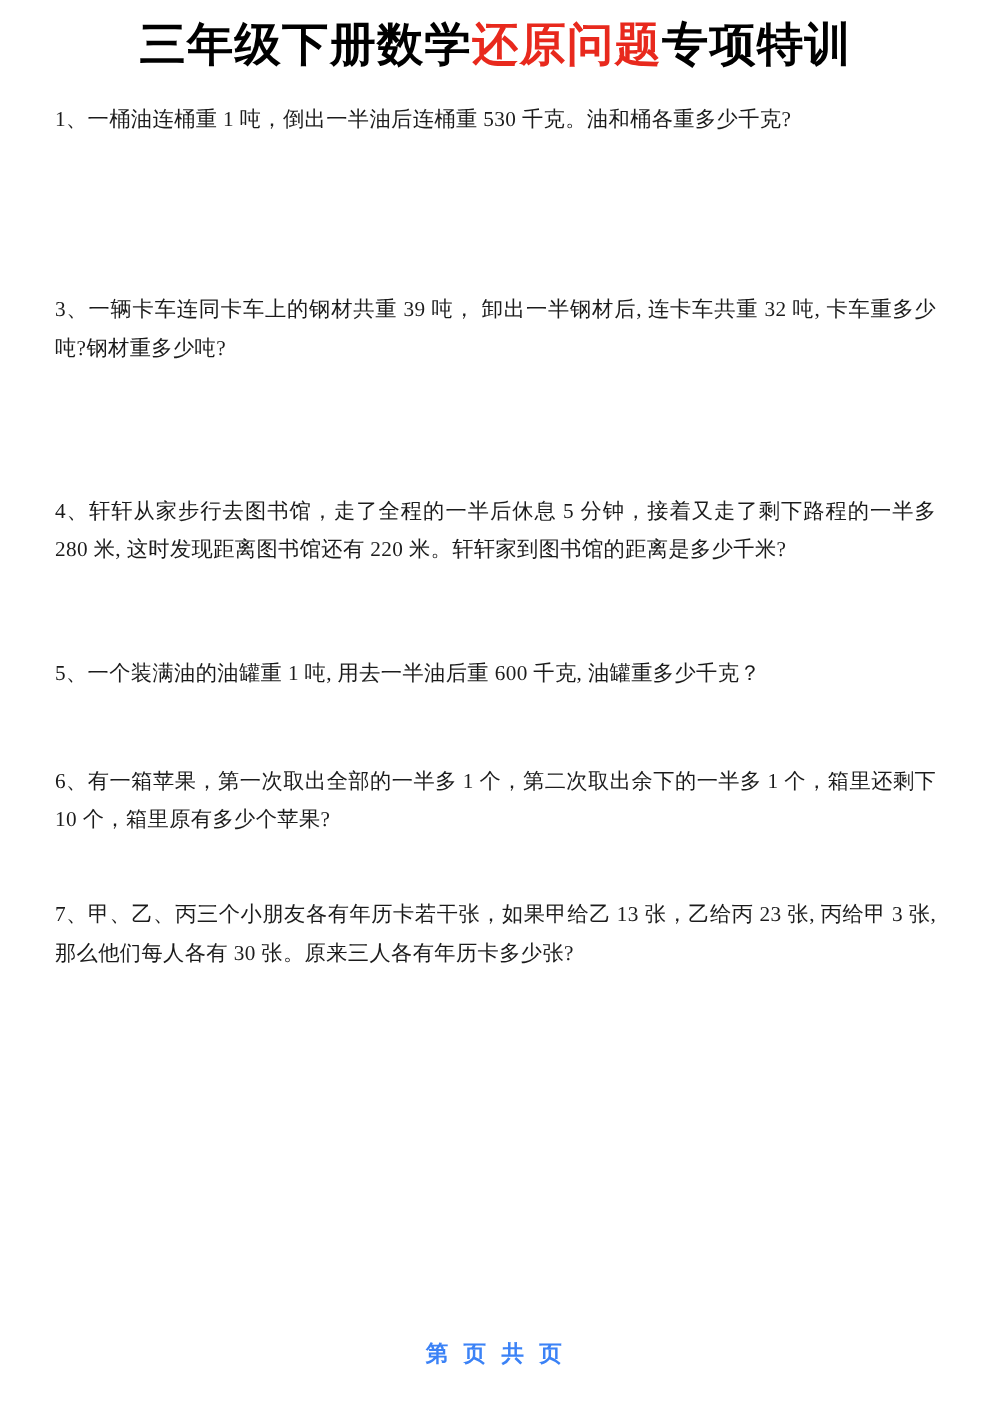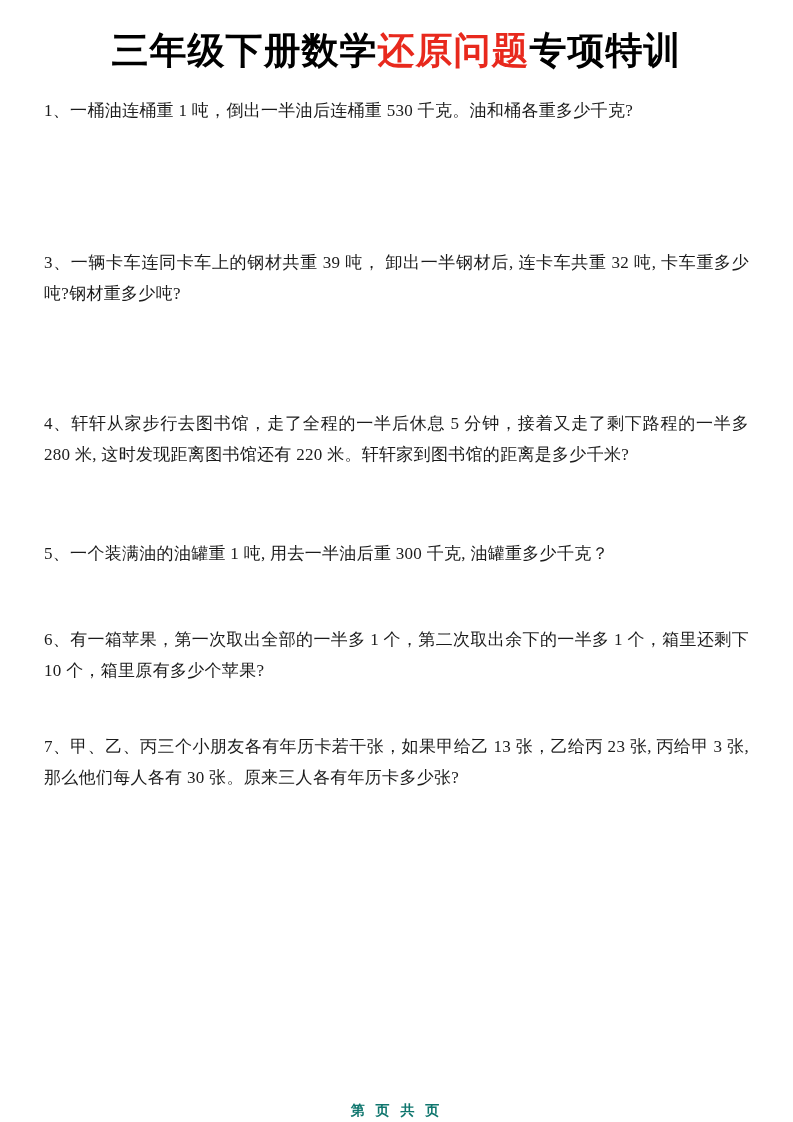--- a/index.html
+++ b/index.html
@@ -12,21 +12,21 @@
     height: 1122px;
     font-family: "Liberation Serif", "DejaVu Serif", serif;
     color: #111111;
     position: relative;
     overflow: hidden;
   }
   .page {
     width: 793px;
     height: 1122px;
     box-sizing: border-box;
-    padding: 23px 44px 0 44px;
+    padding: 8px 44px 0 44px;
     position: relative;
   }
   .title {
     text-align: center;
     font-family: "DejaVu Serif", "Liberation Serif", serif;
     font-weight: bold;
     font-size: 37px;
     letter-spacing: 1px;
     line-height: 1.25;
     white-space: nowrap;
@@ -53,42 +53,42 @@
   .p3 { margin-top: 120px; }
   .p4 { margin-top: 98px; }
   .p5 { margin-top: 68px; }
   .p6 { margin-top: 54px; }
   .p7 { margin-top: 44px; }
 
   .footer {
     position: absolute;
     left: 0;
     right: 0;
-    bottom: 2px;
+    bottom: 27px;
     text-align: center;
-    font-size: 14px;
-    color: #0f766e;
+    font-size: 18px;
+    color: #3b82f6;
     font-weight: bold;
     letter-spacing: 3px;
     font-family: "DejaVu Serif", "Liberation Serif", serif;
   }
 </style>
 </head>
 <body>
 
 <div class="page">
 
   <div class="title">
     <span class="part-black">三年级下册数学</span><span class="part-red">还原问题</span><span class="part-black">专项特训</span>
   </div>
 
   <div class="problems">
     <p class="problem p1">1、一桶油连桶重 1 吨，倒出一半油后连桶重 530 千克。油和桶各重多少千克?</p>
     <p class="problem p3">3、一辆卡车连同卡车上的钢材共重 39 吨， 卸出一半钢材后, 连卡车共重 32 吨, 卡车重多少吨?钢材重多少吨?</p>
     <p class="problem p4">4、轩轩从家步行去图书馆，走了全程的一半后休息 5 分钟，接着又走了剩下路程的一半多 280 米, 这时发现距离图书馆还有 220 米。轩轩家到图书馆的距离是多少千米?</p>
-    <p class="problem p5">5、一个装满油的油罐重 1 吨, 用去一半油后重 300 千克, 油罐重多少千克？</p>
+    <p class="problem p5">5、一个装满油的油罐重 1 吨, 用去一半油后重 600 千克, 油罐重多少千克？</p>
     <p class="problem p6">6、有一箱苹果，第一次取出全部的一半多 1 个，第二次取出余下的一半多 1 个，箱里还剩下 10 个，箱里原有多少个苹果?</p>
     <p class="problem p7">7、甲、乙、丙三个小朋友各有年历卡若干张，如果甲给乙 13 张，乙给丙 23 张, 丙给甲 3 张, 那么他们每人各有 30 张。原来三人各有年历卡多少张?</p>
   </div>
 
   <div class="footer">第 页 共 页</div>
 
 </div>
 
 </body></html>

